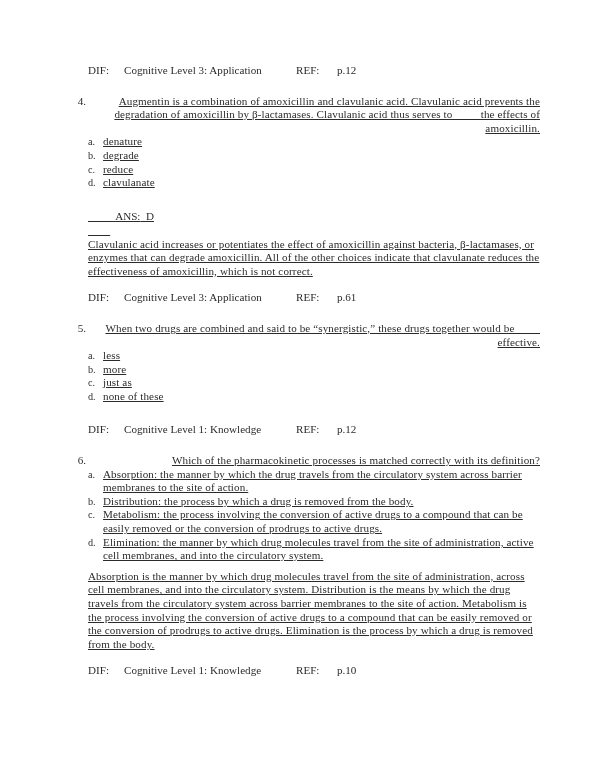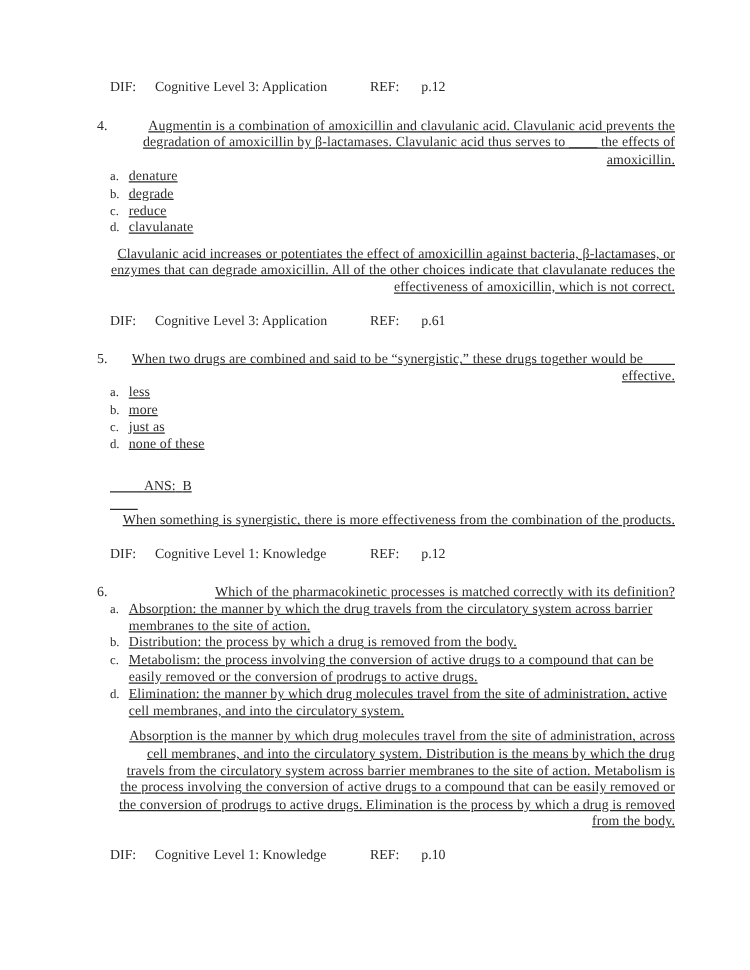--- a/index.html
+++ b/index.html
@@ -123,21 +123,21 @@
   .answer {
     margin-left: 24px;
   }
   .ans-head {
     font-size: 11.1px;
     line-height: 13.6px;
     white-space: pre;
   }
   .ans-text {
     display: block;
-    text-align: right;
+    text-align: left;
   }
 
   .gap-sm { height: 7px; }
   .gap-md { height: 13px; }
   .gap-lg { height: 17px; }
 </style>
 </head>
 <body>
 
 <div class="page">
@@ -172,20 +172,23 @@
         </div>
         <div class="opt">
           <span class="opt-letter">d.</span>
           <span class="opt-text">clavulanate</span>
         </div>
       </div>
 
       <div class="gap-sm"></div>
 
       <div class="answer">
+        <div class="ans-head">
+          <span>ANS:</span><span>&nbsp;&nbsp;</span><span>D</span>
+        </div>
         <span class="ans-text">Clavulanic acid increases or potentiates the effect of amoxicillin against bacteria, β-lactamases, or enzymes that can degrade amoxicillin. All of the other choices indicate that clavulanate reduces the effectiveness of amoxicillin, which is not correct.</span>
       </div>
 
       <div class="gap-md"></div>
 
       <div class="dif-row">
         <span class="dif-label">DIF:</span>
         <span class="dif-value">Cognitive Level 3: Application</span>
         <span class="ref-label">REF:</span>
         <span class="ref-value">p.61</span>
@@ -213,26 +216,20 @@
           <span class="opt-text">just as</span>
         </div>
         <div class="opt">
           <span class="opt-letter">d.</span>
           <span class="opt-text">none of these</span>
         </div>
       </div>
 
       <div class="gap-sm"></div>
 
-      <div class="answer">
-        <div class="ans-head">
-          <span>ANS:</span><span>&nbsp;&nbsp;</span><span>B</span>
-        </div>
-        <span class="ans-text">When something is synergistic, there is more effectiveness from the combination of the products.</span>
-      </div>
 
       <div class="gap-md"></div>
 
       <div class="dif-row">
         <span class="dif-label">DIF:</span>
         <span class="dif-value">Cognitive Level 1: Knowledge</span>
         <span class="ref-label">REF:</span>
         <span class="ref-value">p.12</span>
       </div>
     </div>

